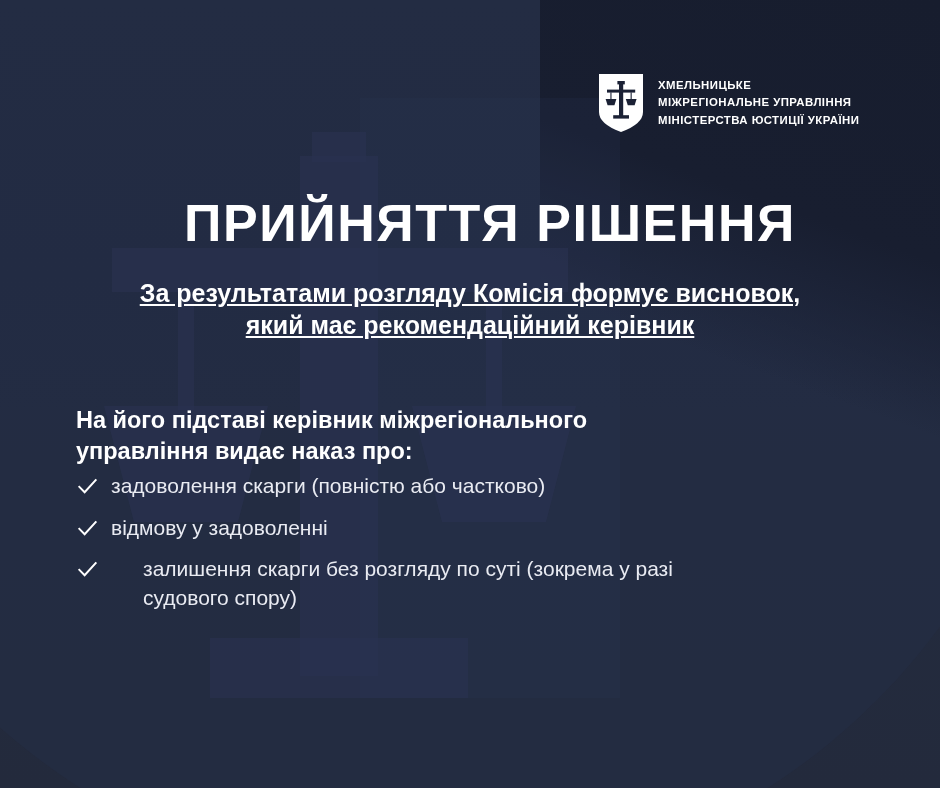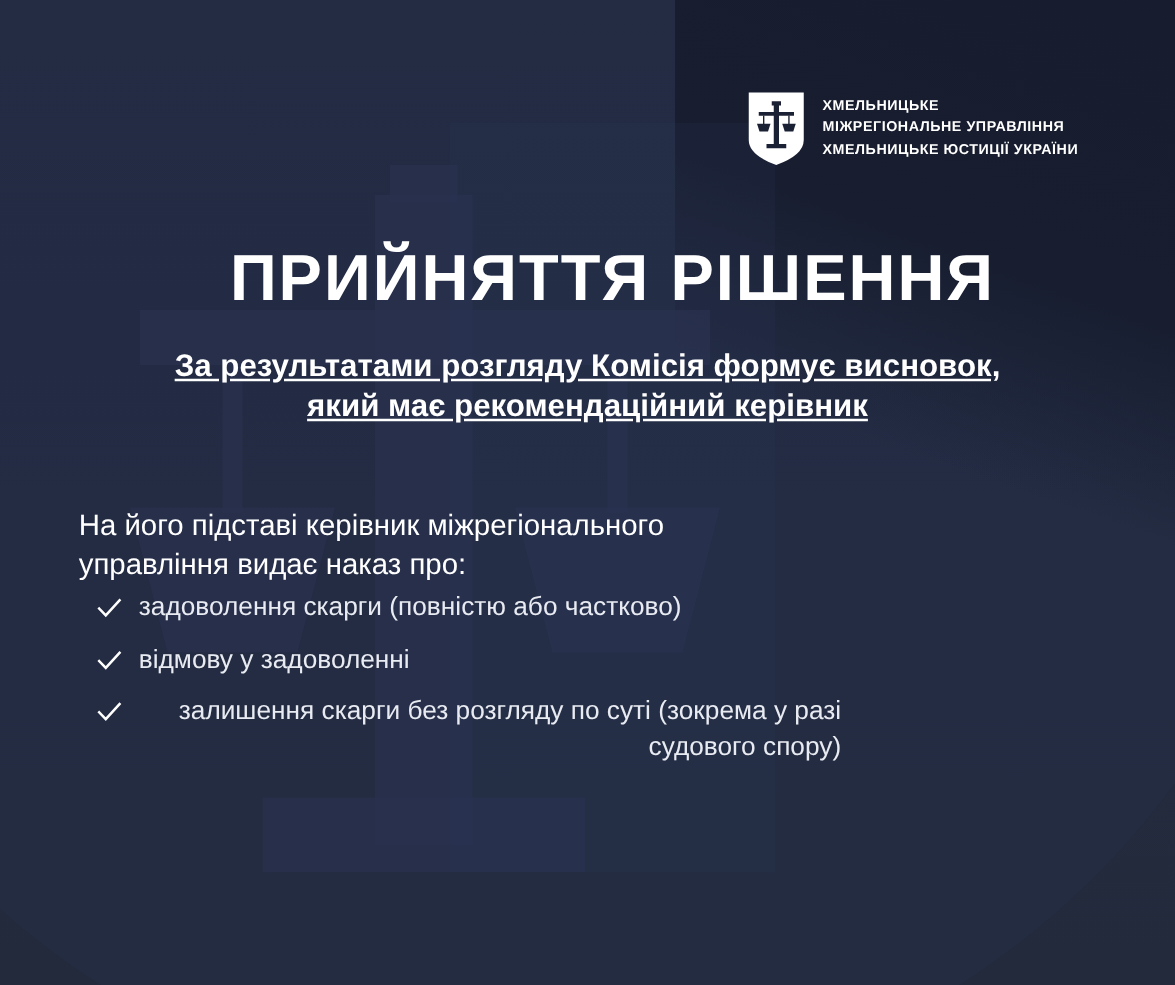--- a/index.html
+++ b/index.html
@@ -97,25 +97,25 @@
     font-size:25px;
     font-weight:bold;
     line-height:1.28;
     text-decoration:underline;
   }
   .subhead .l2 { display:block; }
 
   
   .body-heading {
     position:absolute;
-    left:63px; top:405px;
+    left:76px; top:405px;
     width:700px;
     color:#ffffff;
     font-size:23.5px;
-    font-weight:normal;
+    font-weight:bold;
     line-height:1.33;
   }
   .body-heading .l2 { display:block; }
 
   .bullets {
     position:absolute;
     left:76px; top:472px;
     width:800px;
     list-style:none;
   }
@@ -130,21 +130,21 @@
   }
   .bullet:last-child { margin-bottom:16px;gap:44px; }
 
   .check {
     flex:0 0 auto;
     width:23px; height:23px;
     margin-top:3px;
   }
   .check svg { display:block; width:100%; height:100%; }
 
-  .bullet-text { display:block;text-align:right; }
+  .bullet-text { display:block; }
   .bullet-text .ln { display:block; }
 </style>
 </head>
 <body>
 
 <div id="slide">
 
   <div class="bg-base"></div>
   <div class="bg-arc"></div>
   <div class="bg-dark-right"></div>
@@ -195,21 +195,21 @@
 
           <polygon points="28.8,27 39.6,27 37.6,33.2 30.8,33.2"></polygon>
 
           <rect x="16.2" y="43.2" width="15.8" height="3.4"></rect>
         </g>
       </svg>
     </div>
     <div class="logo-text">
       <span>ХМЕЛЬНИЦЬКЕ</span>
       <span>МІЖРЕГІОНАЛЬНЕ УПРАВЛІННЯ</span>
-      <span>ХМЕЛЬНИЦЬКЕ ЮСТИЦІЇ УКРАЇНИ</span>
+      <span>МІНІСТЕРСТВА ЮСТИЦІЇ УКРАЇНИ</span>
     </div>
   </div>
 
   <h1 class="headline">ПРИЙНЯТТЯ РІШЕННЯ</h1>
 
   <div class="subhead">
     <span class="l1">За результатами розгляду Комісія формує висновок,</span>
     <span class="l2">який має рекомендаційний керівник</span>
   </div>
 

